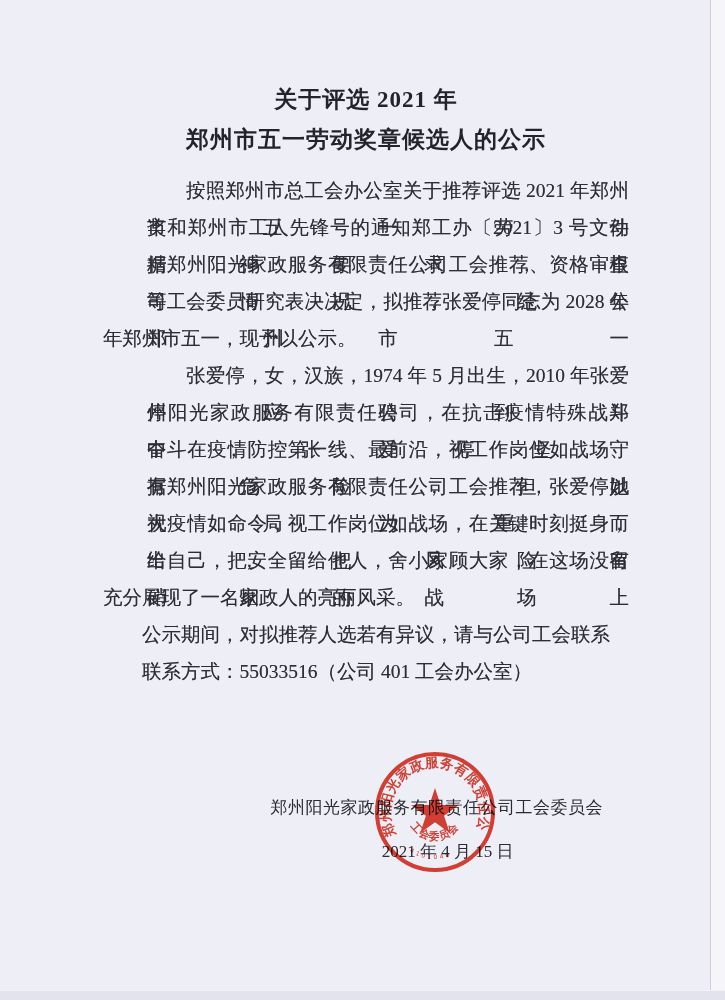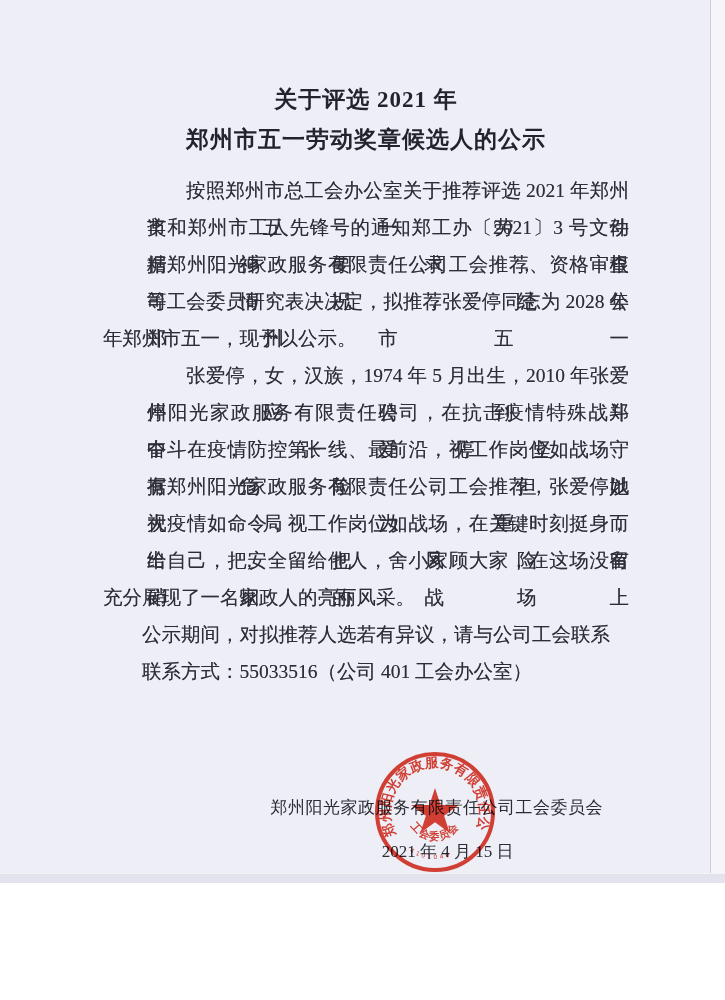--- a/index.html
+++ b/index.html
@@ -1,18 +1,18 @@
 <!DOCTYPE html>
 <html><head>
 <meta charset="utf-8">
 <style>
   html,body{margin:0;padding:0;}
   .page{
     position:relative;
-    width:725px;height:883px;
+    width:725px;height:1000px;
     background:#edeef6;
     overflow:hidden;
     font-family:"Liberation Serif","DejaVu Serif",serif;
     color:#2d2d37;
   }
   
   .edge-right{
     position:absolute;top:0;right:0;width:14px;height:100%;
     background:#f6f6fa;border-left:1px solid #cdced9;
   }

